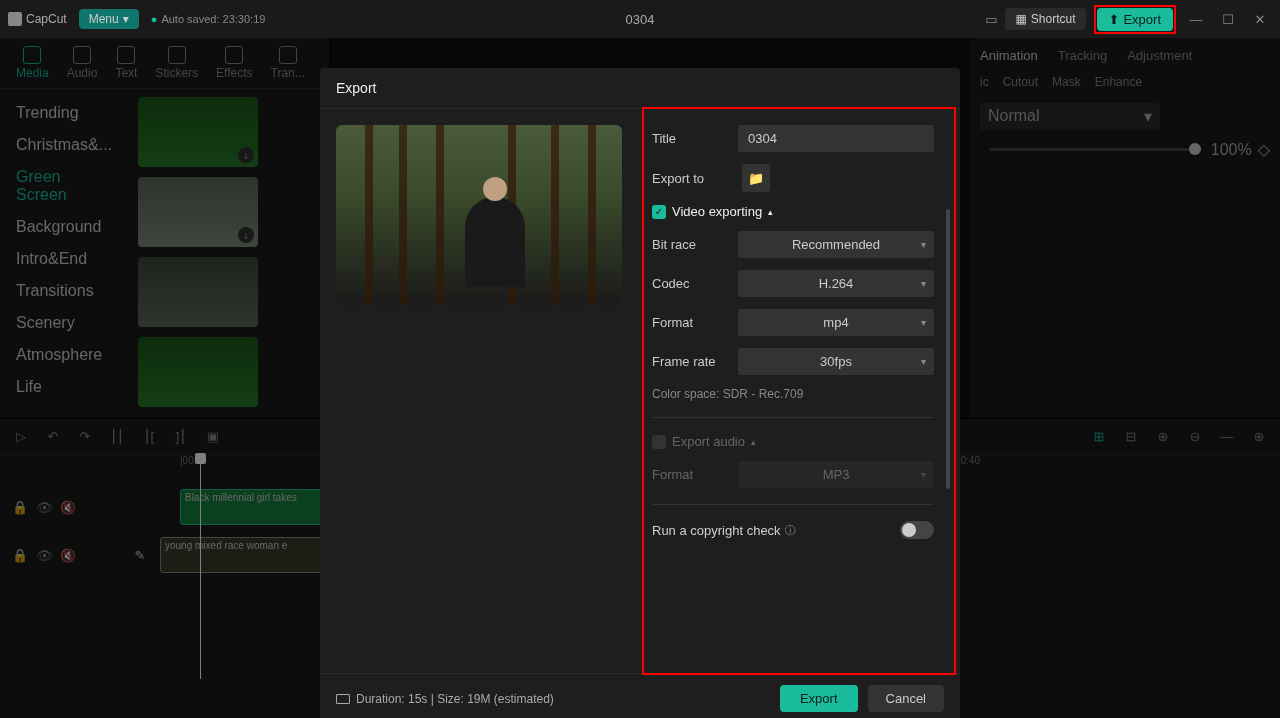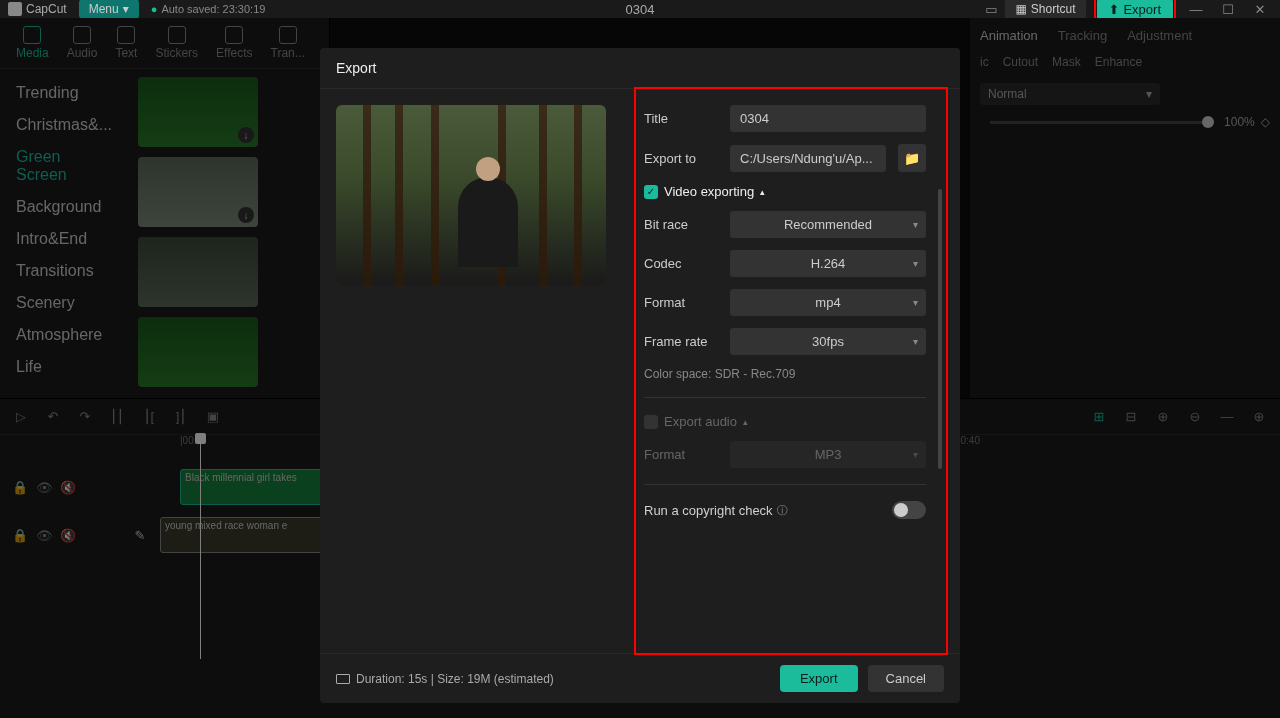--- a/index.html
+++ b/index.html
@@ -1,19 +1,19 @@
 <!DOCTYPE html>
 <html><head>
 <meta charset="utf-8">
 <style>
 * { margin: 0; padding: 0; box-sizing: border-box; font-family: -apple-system, BlinkMacSystemFont, "Segoe UI", sans-serif; }
 body { background: #0d0d0d; color: #d0d0d0; width: 1280px; height: 718px; overflow: hidden; position: relative; font-size: 13px; }
 
 
-.titlebar { height: 18px; background: #1a1a1a; display: flex; align-items: center; padding: 0 8px; gap: 12px; }
+.titlebar { height: 38px; background: #1a1a1a; display: flex; align-items: center; padding: 0 8px; gap: 12px; }
 .logo { display: flex; align-items: center; gap: 4px; color: #aaa; font-size: 12px; font-weight: 500;}
 .logo-icon { width: 14px; height: 14px; background: #888; border-radius: 2px; display:inline-block;}
 .menu-btn { background: #0f766e; color: #ccc; padding: 3px 10px; border-radius: 4px; font-size: 12px; display:flex; align-items:center; gap:4px;}
 .autosave { color: #888; font-size: 11px; display: flex; align-items: center; gap: 4px; }
 .check-icon { color: #1abc9c; }
 .title-center { position: absolute; left: 50%; transform: translateX(-50%); color: #aaa; font-size: 13px; }
 .titlebar-right { margin-left: auto; display: flex; align-items: center; gap: 8px; }
 .shortcut-btn { background: #2a2a2a; color: #ccc; padding: 4px 10px; border-radius: 4px; font-size: 12px; display:flex; align-items:center; gap:4px;}
 .export-top-btn { background: #1abc9c; color: #0a1f1b; padding: 4px 12px; border-radius: 4px; font-size: 13px; display:flex; align-items:center; gap:4px; font-weight:500;}
 .export-highlight { border: 2px solid #ff0000; padding: 1px; }
@@ -40,21 +40,21 @@
 .thumb.green { background: linear-gradient(#1a5a1a, #2a7a2a); }
 .thumb.smoke { background: linear-gradient(#5a6a5a, #7a8a7a); }
 .thumb.vr { background: linear-gradient(#3a4a3a, #5a6a5a); }
 .thumb-dl { position:absolute; bottom:4px; right:4px; width:16px; height:16px; background:#333; border-radius:50%; display:flex; align-items:center; justify-content:center; color:#ccc; font-size:10px;}
 
 .preview-panel { flex: 1; background: #0d0d0d; }
 .props-panel { width: 310px; background: #1a1a1a; padding: 10px; }
 .props-tabs { display:flex; gap: 20px; color:#888; font-size:13px; margin-bottom:12px;}
 .props-tab { color:#ccc; }
 .props-subtabs { display:flex; gap:14px; color:#888; font-size:12px; margin-bottom:14px;}
-.props-row { display:flex; align-items:center; justify-content:space-between; margin-bottom:10px; color:#aaa; font-size:12px;}
+.props-row { display:flex; align-items:center; justify-content:space-between; margin-bottom:10px; color:#aaa; font-size:16px;}
 .props-select { background:#2a2a2a; padding:4px 8px; border-radius:3px; width:180px; display:flex; justify-content:space-between;}
 .slider-track { flex:1; height:3px; background:#444; margin:0 10px; position:relative;}
 .slider-handle { position:absolute; right:0; top:-5px; width:12px; height:12px; background:#ccc; border-radius:50%;}
 
 
 .timeline-area { flex:1; background: #1a1a1a; border-top:1px solid #000; }
 .timeline-tools { height: 36px; display:flex; align-items:center; gap:14px; padding:0 12px; border-bottom:1px solid #2a2a2a; color:#888;}
 .tl-icon { width:18px; height:18px; display:flex; align-items:center; justify-content:center;}
 .tl-spacer { flex:1; }
 .timeline-ruler { height:24px; padding-left:180px; display:flex; color:#777; font-size:10px; position:relative;}
@@ -69,21 +69,21 @@
 
 
 .modal { position: absolute; top: 30px; left: 320px; width: 640px; height: 655px; background: #1e1e1e; z-index: 10; display:flex; flex-direction:column; border-radius:4px;}
 .modal-header { padding: 12px 16px; font-size:14px; color:#eee; border-bottom:1px solid #2a2a2a;}
 .modal-body { flex:1; display:flex; }
 .modal-left { width: 350px; padding: 16px; }
 .preview-img { width: 100%; height: 180px; border-radius:6px; background: linear-gradient(to bottom, #4a5a3a 0%, #3a4a2a 40%, #1a1a1a 100%); position:relative; overflow:hidden;}
 .tree { position:absolute; bottom:0; width:8px; background:linear-gradient(#3a2a1a,#2a1a0a); }
 .person { position:absolute; left:45%; bottom:10%; width:60px; height:90px; background:#1a1a1a; border-radius:30px 30px 0 0;}
 .person::before { content:''; position:absolute; top:-20px; left:18px; width:24px; height:24px; background:#c0a080; border-radius:50%;}
-.modal-right { flex:1; padding: 16px 20px 16px 8px; border:2px solid #ff0000; border-left:2px solid #ff0000; margin:-2px 12px;}
+.modal-right { flex:1; padding: 16px 20px 16px 8px; border:2px solid #ff0000; border-left:2px solid #ff0000; margin:-2px 4px;}
 .form-row { display:flex; align-items:center; margin-bottom:12px; gap:8px;}
 .form-label { width: 78px; color:#ccc; font-size:13px;}
 .form-input { flex:1; background:#333; border:none; color:#ccc; padding:6px 10px; border-radius:3px; font-size:13px;}
 .form-select { flex:1; background:#333; color:#ccc; padding:6px 10px; border-radius:3px; font-size:13px; display:flex; justify-content:center; align-items:center; position:relative;}
 .form-select::after { content:'▾'; position:absolute; right:8px; color:#888; font-size:10px;}
 .section-head { display:flex; align-items:center; gap:6px; color:#eee; font-size:13px; margin:8px 0 12px; font-weight:500;}
 .section-head.disabled { color:#666;}
 .check-box { width:14px; height:14px; background:#1abc9c; border-radius:3px; display:flex; align-items:center; justify-content:center; color:#0a1a1a; font-size:10px;}
 .check-box.off { background:#333; }
 .color-note { color:#888; font-size:12px; margin:8px 0 16px;}
@@ -283,21 +283,20 @@
           <div class="person"></div>
         </div>
       </div>
       <div class="modal-right" style="position:relative;">
         <div class="form-row">
           <div class="form-label">Title</div>
           <input class="form-input" value="0304" style="">
         </div>
         <div class="form-row">
           <div class="form-label">Export to</div>
-          <div class="form-input" style="flex:1;">C:/Users/Ndung'u/Ap...</div>
           <div class="folder-btn">📁</div>
         </div>
 
         <div class="section-head">
           <span class="check-box">✓</span>
           <span>Video exporting</span>
           <span style="font-size:9px;">▴</span>
         </div>
         <div class="form-row">
           <div class="form-label">Bit race</div>

